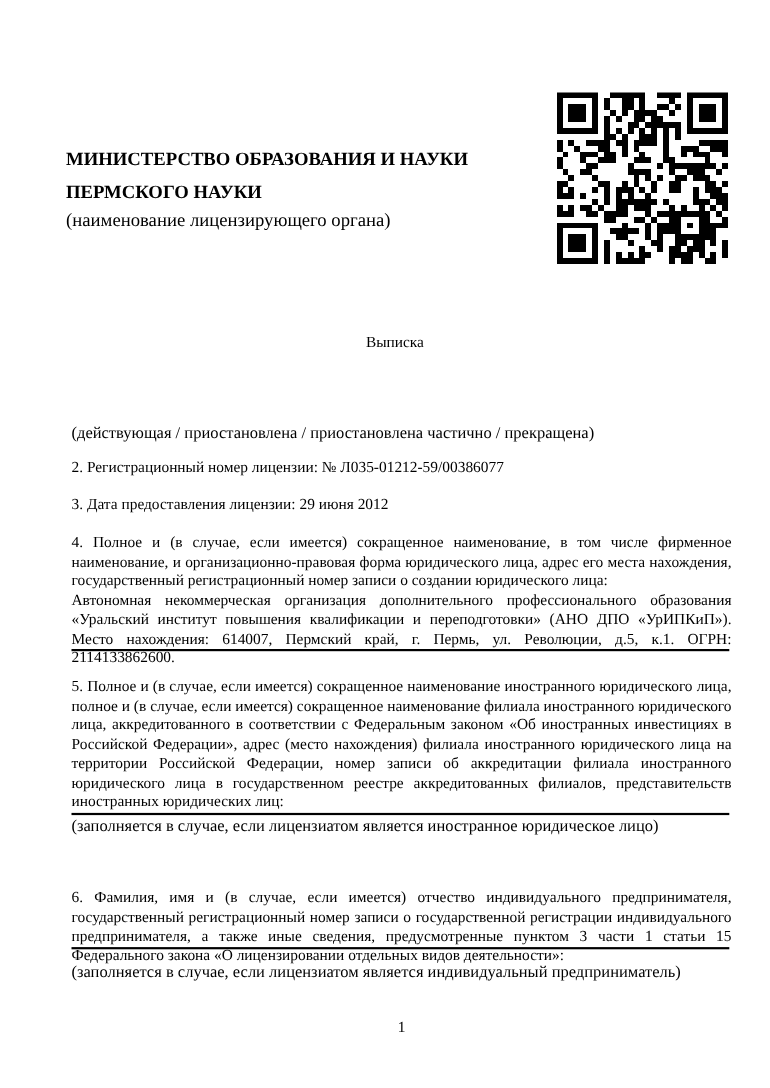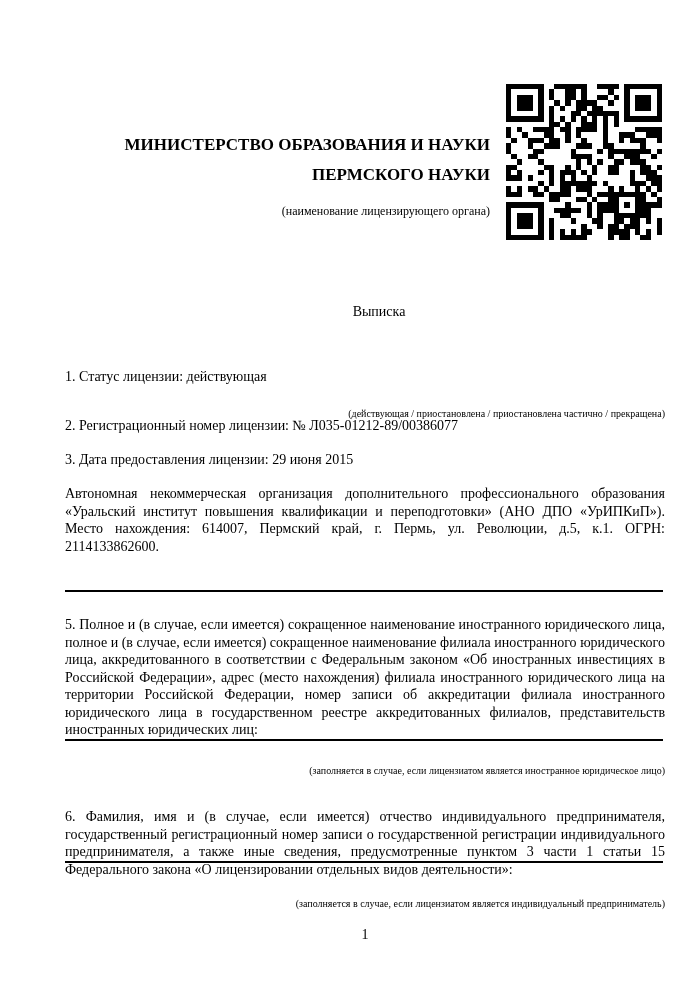--- a/index.html
+++ b/index.html
@@ -10,44 +10,44 @@
     background: #ffffff;
     color: #000000;
     font-family: "Liberation Serif", "DejaVu Serif", serif;
     overflow: hidden;
   }
   .header-block {
     position: absolute;
     left: 60px;
     top: 130px;
     width: 430px;
-    text-align: right;
+    text-align: left;
   }
   .header-line {
     font-weight: bold;
     font-size: 17px;
     line-height: 30px;
     white-space: nowrap;
   }
   .header-caption {
-    font-size: 12px;
+    font-size: 17px;
     line-height: 14px;
-    margin-top: 14px;
+    margin-top: 3px;
   }
   .qr {
     position: absolute;
     left: 506px;
     top: 84px;
     width: 156px;
     height: 156px;
   }
   .qr svg { display: block; width: 156px; height: 156px; shape-rendering: crispEdges; }
   .title-block {
     position: absolute;
-    left: 79px;
+    left: 59px;
     top: 302px;
     width: 600px;
     text-align: center;
     font-size: 14px;
     line-height: 19px;
   }
   .item {
     position: absolute;
     left: 65px;
     width: 600px;
@@ -60,24 +60,23 @@
     position: absolute;
     left: 65px;
     width: 598px;
     height: 0;
     border-top: 2px solid #000000;
   }
   .caption-line {
     position: absolute;
     left: 65px;
     width: 600px;
-    text-align: right;
-    font-size: 10px;
+    text-align: left;
+    font-size: 15px;
     line-height: 13px;
-    margin-top: 19px;
   }
   .page-number {
     position: absolute;
     left: 65px;
     top: 927px;
     width: 600px;
     text-align: center;
     font-size: 14px;
   }
 </style>
@@ -522,28 +521,28 @@
         <rect x="22" y="28" width="1" height="1" fill="#000000"></rect>
         <rect x="25" y="28" width="1" height="1" fill="#000000"></rect>
         <rect x="26" y="28" width="1" height="1" fill="#000000"></rect>
       </svg>
     </div>
 
   <div class="title-block">
     <div>Выписка</div>
   </div>
 
-  <div class="item" style="top:368px">1. Статус лицензии: действующая</div>
   <div class="caption-line" style="top:388px">(действующая / приостановлена / приостановлена частично / прекращена)</div>
 
-  <div class="item" style="top:417px">2. Регистрационный номер лицензии: № Л035-01212-89/00386077</div>
-
-  <div class="item" style="top:451px">3. Дата предоставления лицензии: 29 июня 2015</div>
+  <div class="item" style="top:417px">2. Регистрационный номер лицензии: № Л035-01212-59/00386077</div>
+
+  <div class="item" style="top:451px">3. Дата предоставления лицензии: 29 июня 2012</div>
 
   <div class="item" style="top:485px">
+    <p class="justify">4. Полное и (в случае, если имеется) сокращенное наименование, в том числе фирменное наименование, и организационно-правовая форма юридического лица, адрес его места нахождения, государственный регистрационный номер записи о создании юридического лица:</p>
     <p class="justify">Автономная некоммерческая организация дополнительного профессионального образования «Уральский институт повышения квалификации и переподготовки» (АНО ДПО «УрИПКиП»). Место нахождения: 614007, Пермский край, г. Пермь, ул. Революции, д.5, к.1. ОГРН: 2114133862600.</p>
   </div>
   <div class="rule" style="top:590px"></div>
 
   <div class="item" style="top:616px">
     <p class="justify">5. Полное и (в случае, если имеется) сокращенное наименование иностранного юридического лица, полное и (в случае, если имеется) сокращенное наименование филиала иностранного юридического лица, аккредитованного в соответствии с Федеральным законом «Об иностранных инвестициях в Российской Федерации», адрес (место нахождения) филиала иностранного юридического лица на территории Российской Федерации, номер записи об аккредитации филиала иностранного юридического лица в государственном реестре аккредитованных филиалов, представительств иностранных юридических лиц:</p>
   </div>
   <div class="rule" style="top:739px"></div>
   <div class="caption-line" style="top:745px">(заполняется в случае, если лицензиатом является иностранное юридическое лицо)</div>
 

